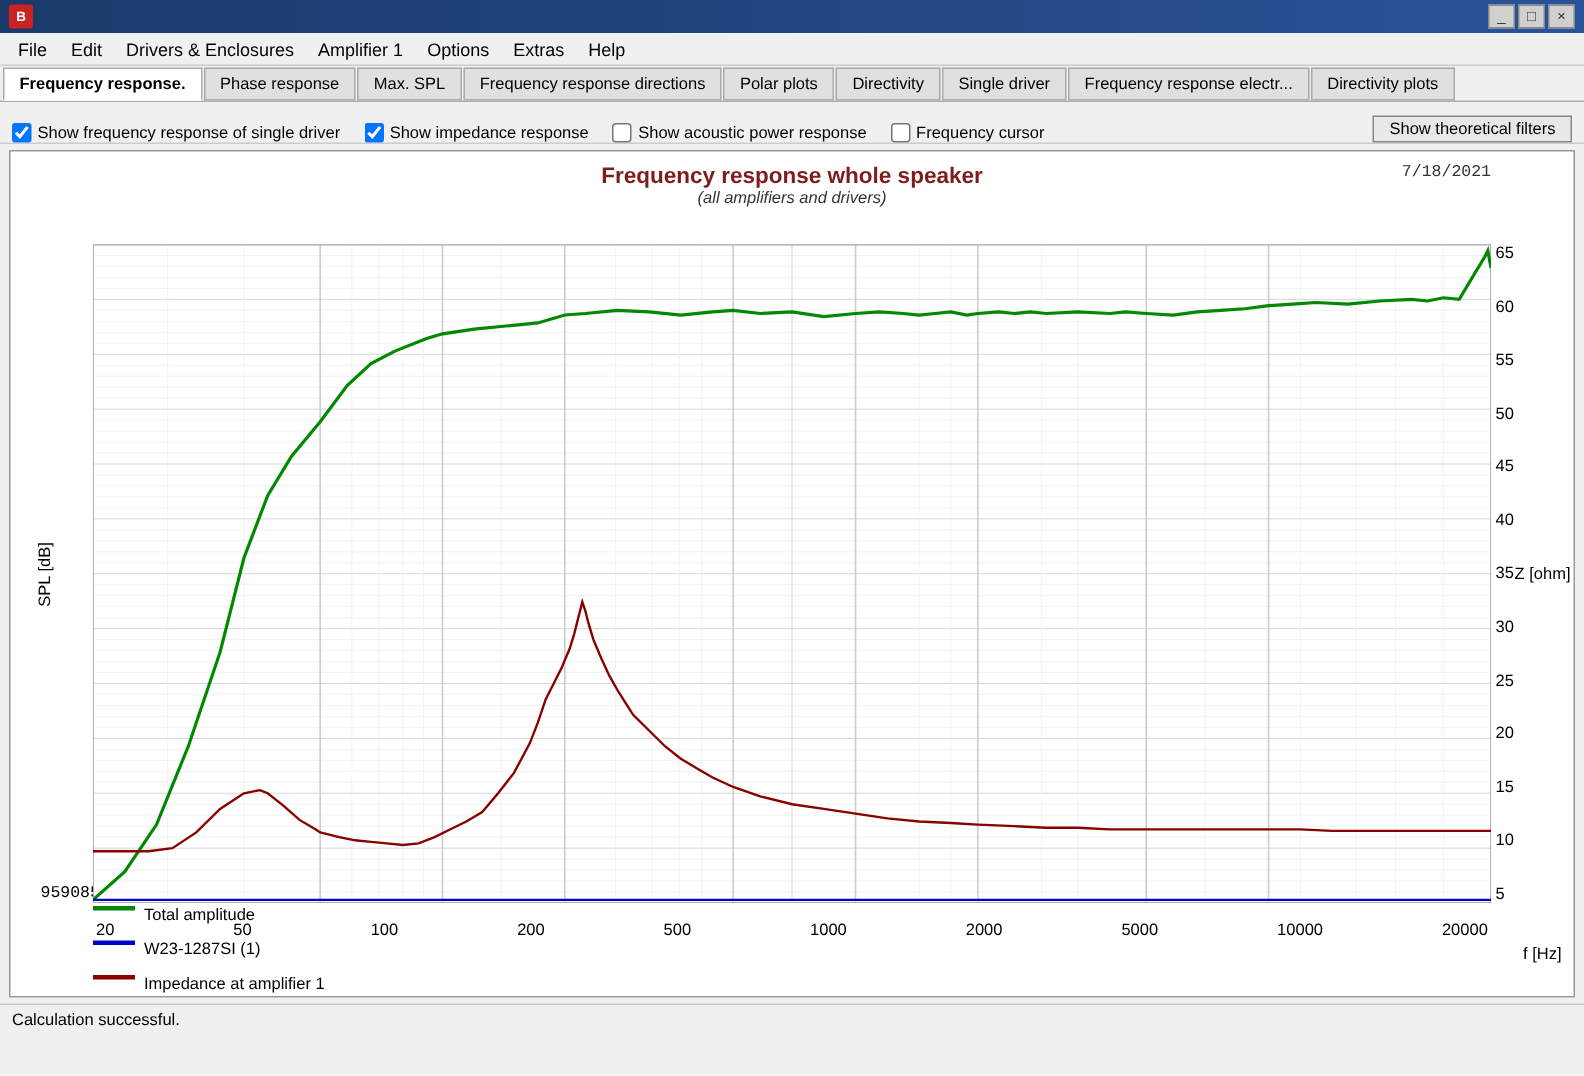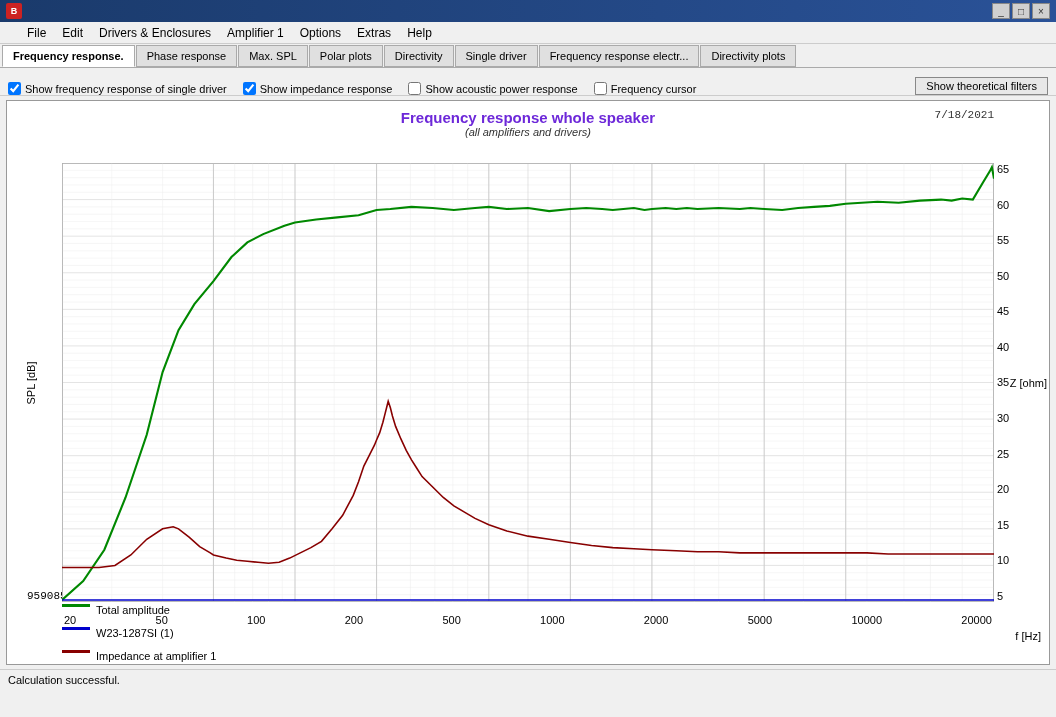--- a/index.html
+++ b/index.html
@@ -19,21 +19,21 @@
     .title-bar-icon { width: 16px; height: 16px; background: #cc2222; border-radius: 2px; display: flex; align-items: center; justify-content: center; font-size: 9px; color: white; font-weight: bold; }
     .title-bar-buttons { display: flex; gap: 2px; }
     .title-btn { width: 18px; height: 16px; background: #d0d0d0; border: 1px solid #888; display: flex; align-items: center; justify-content: center; font-size: 10px; cursor: pointer; color: #333; }
     
     .menu-bar {
       background: #f0f0f0;
       height: 22px;
       display: flex;
       align-items: center;
       border-bottom: 1px solid #ccc;
-      padding: 0 19px;
+      padding: 0 4px;
     }
     .menu-item {
       padding: 2px 8px;
       cursor: pointer;
       font-size: 12px;
       height: 100%;
       display: flex;
       align-items: center;
     }
     
@@ -89,21 +89,21 @@
       border: 1px solid #999;
       position: relative;
       height: 565px;
     }
     
     .chart-title {
       text-align: center;
       font-size: 15px;
       font-weight: bold;
       padding-top: 8px;
-      color: #6d28d9;
+      color: #7f1d1d;
     }
     .chart-subtitle {
       text-align: center;
       font-size: 11px;
       color: #333;
       font-style: italic;
     }
     .chart-date {
       position: absolute;
       right: 55px;
@@ -156,20 +156,21 @@
   <div class="menu-item">Amplifier 1</div>
   <div class="menu-item">Options</div>
   <div class="menu-item">Extras</div>
   <div class="menu-item">Help</div>
 </div>
 
 <div class="tab-bar">
   <div class="tab active">Frequency response.</div>
   <div class="tab">Phase response</div>
   <div class="tab">Max. SPL</div>
+  <div class="tab">Frequency response directions</div>
   <div class="tab">Polar plots</div>
   <div class="tab">Directivity</div>
   <div class="tab">Single driver</div>
   <div class="tab">Frequency response electr...</div>
   <div class="tab">Directivity plots</div>
 </div>
 
 <div class="toolbar">
   <label class="checkbox-item">
     <input type="checkbox" checked="" style="">

